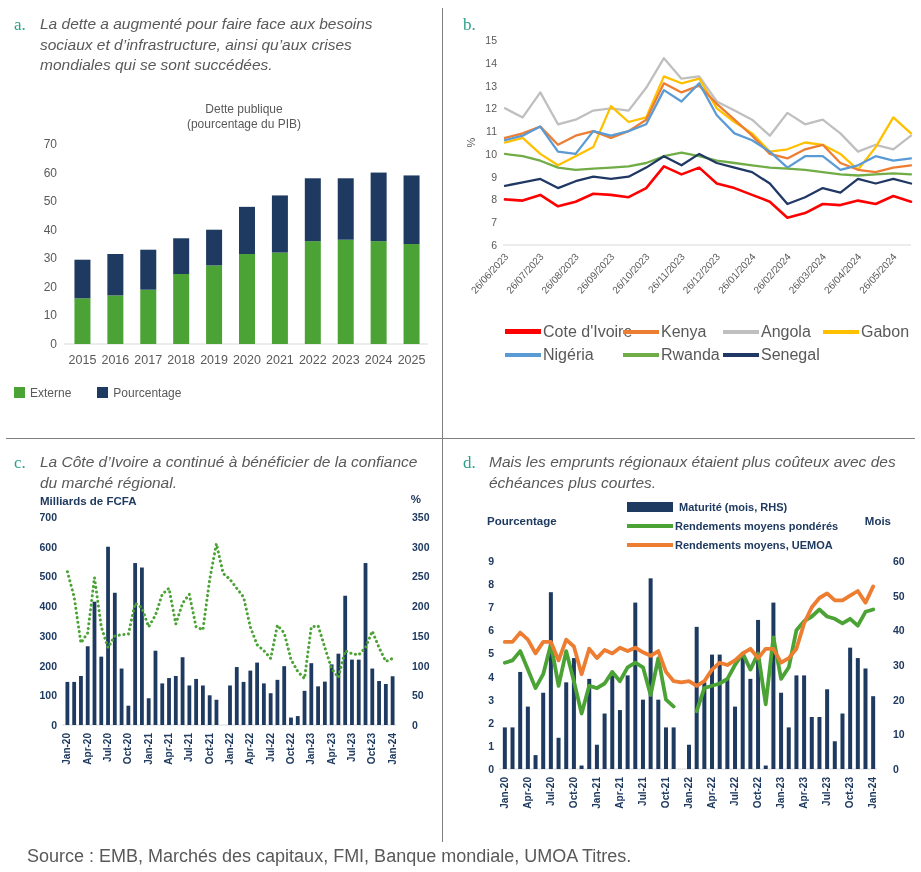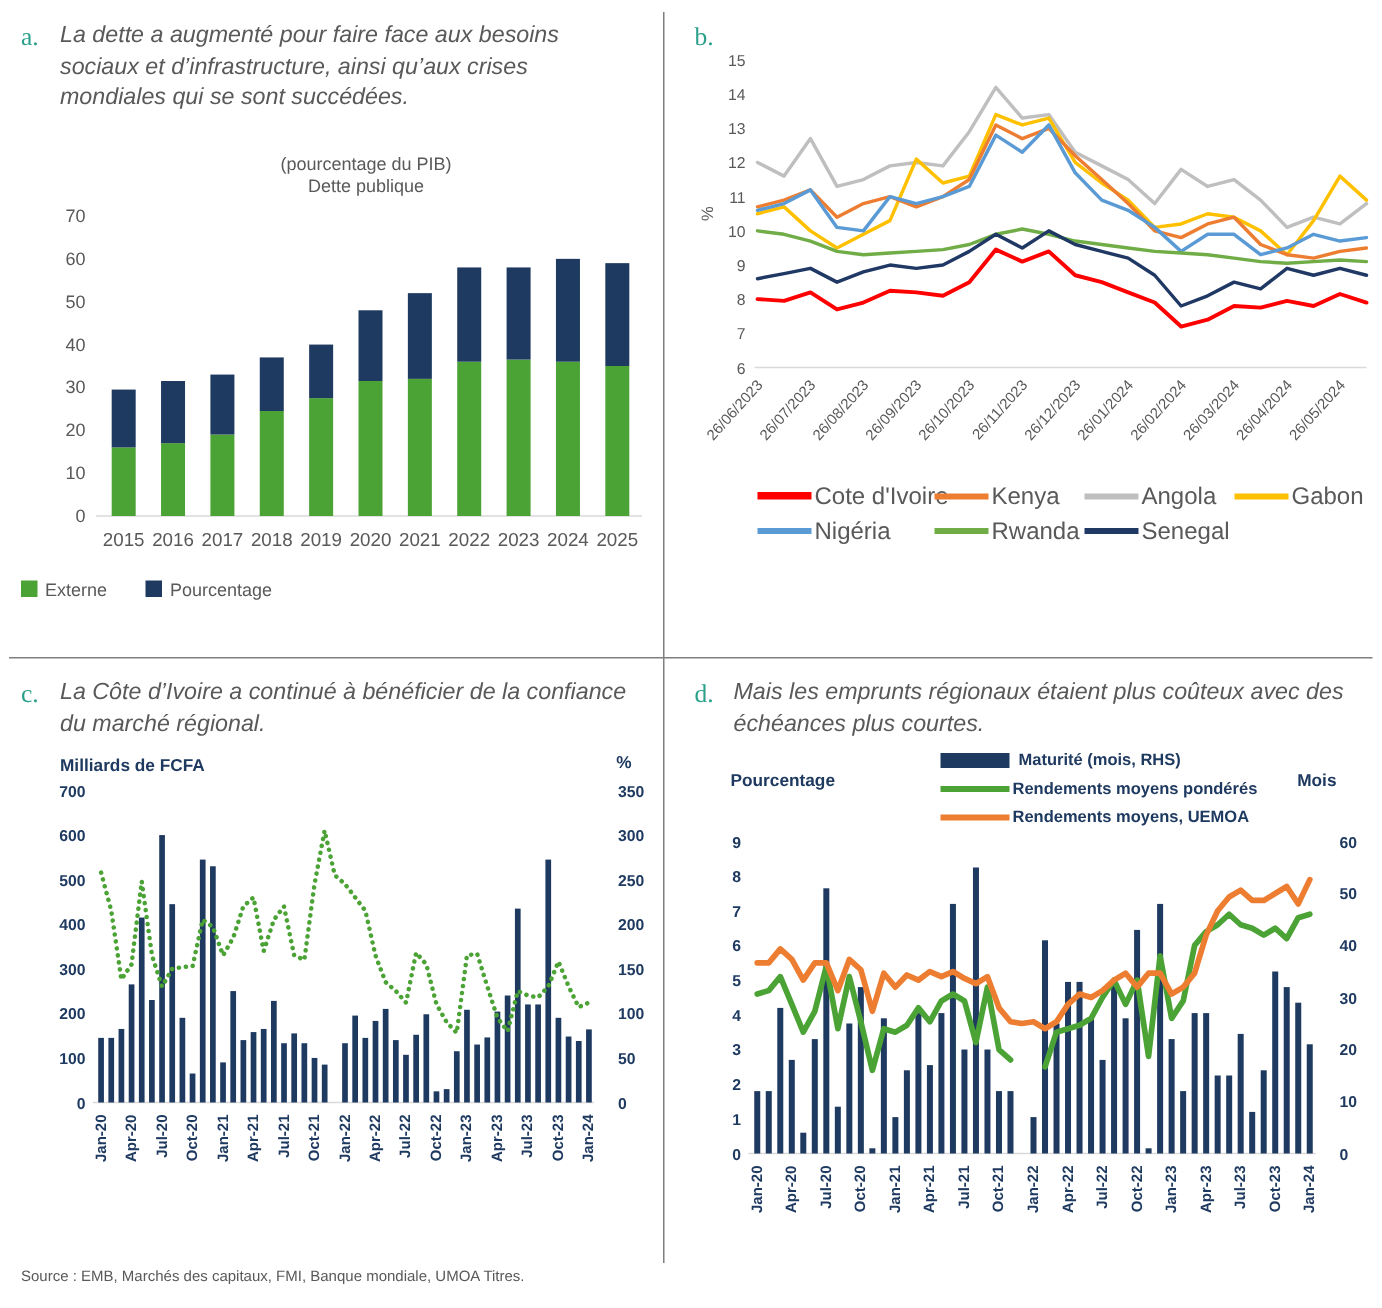--- a/index.html
+++ b/index.html
@@ -23,33 +23,33 @@
   .axisrow{display:flex;align-items:flex-start;}
   .al,.ar{font-size:11.5px;font-weight:bold;color:#1F3A60;}
   .legend-cd{display:flex;flex-direction:column;gap:7px;font-size:11px;font-weight:bold;color:#1F3A60;}
   .legend-cd .lr{white-space:nowrap;display:flex;align-items:center;}
   .bar-sw{display:inline-block;width:64px;height:10px;margin-right:6px;flex:none;}
   .bar-sw.small{width:46px;}
   .line-sw{display:inline-block;width:46px;height:4px;margin-right:2px;flex:none;}
   .dot-sw{display:inline-block;width:52px;height:0;border-top:3px dotted #4CA335;margin-right:6px;flex:none;}
   #divider-v{position:absolute;left:442px;top:8px;width:1px;height:834px;background:#7F7F7F;}
   #divider-h{position:absolute;left:6px;top:438px;width:909px;height:1px;background:#7F7F7F;}
-  #source{position:absolute;left:14px;top:846px;font-size:10px;color:#595959;}
+  #source{position:absolute;left:27px;top:846px;font-size:18px;color:#595959;}
 </style>
 </head>
 <body>
 
 <div class="panel" id="panel-a">
   <div class="hdr">
     <span class="letter">a.</span>
     <span class="heading" style="max-width:356px">La dette a augmenté pour faire face aux besoins sociaux et d’infrastructure, ainsi qu’aux crises mondiales qui se sont succédées.</span>
   </div>
   <div class="ctitle" style="margin:26px 0 2px 30px;width:400px">
+    <div>Dette publique</div>
     <div>(pourcentage du PIB)</div>
-    <div>Dette publique</div>
   </div>
   <svg id="svg-a" width="424" height="248">
       <text x="43" y="214" font-size="12" fill="#595959" text-anchor="end">0</text>
       <text x="43" y="185.42857142857144" font-size="12" fill="#595959" text-anchor="end">10</text>
       <text x="43" y="156.85714285714286" font-size="12" fill="#595959" text-anchor="end">20</text>
       <text x="43" y="128.28571428571428" font-size="12" fill="#595959" text-anchor="end">30</text>
       <text x="43" y="99.71428571428572" font-size="12" fill="#595959" text-anchor="end">40</text>
       <text x="43" y="71.14285714285714" font-size="12" fill="#595959" text-anchor="end">50</text>
       <text x="43" y="42.571428571428584" font-size="12" fill="#595959" text-anchor="end">60</text>
       <text x="43" y="14" font-size="12" fill="#595959" text-anchor="end">70</text>
@@ -140,21 +140,21 @@
     <span class="li"><span class="ln" style="background: rgb(112, 173, 71);"></span><span>Rwanda</span></span>
     <span class="li"><span class="ln" style="background: rgb(32, 56, 100);"></span><span>Senegal</span></span>
   </div>
 </div>
 
 <div class="panel" id="panel-c">
   <div class="hdr">
     <span class="letter">c.</span>
     <span class="heading" style="max-width:392px">La Côte d’Ivoire a continué à bénéficier de la confiance du marché régional.</span>
   </div>
-  <div class="axisrow" style="margin-top:10px">
+  <div class="axisrow" style="margin-top:0">
     <div class="al" style="width:118px;margin:2px 0 0 26px">Milliards de FCFA</div>
     <div class="ar" style="margin-left:auto;margin-right:14px">%</div>
   </div>
   <svg id="svg-c" width="426" height="296" style="margin-top:2px">
       <text x="43" y="220" font-size="10.5" fill="#1F3A60" text-anchor="end" font-weight="bold">0</text>
       <text x="43" y="190.28571428571428" font-size="10.5" fill="#1F3A60" text-anchor="end" font-weight="bold">100</text>
       <text x="43" y="160.57142857142858" font-size="10.5" fill="#1F3A60" text-anchor="end" font-weight="bold">200</text>
       <text x="43" y="130.85714285714286" font-size="10.5" fill="#1F3A60" text-anchor="end" font-weight="bold">300</text>
       <text x="43" y="101.14285714285715" font-size="10.5" fill="#1F3A60" text-anchor="end" font-weight="bold">400</text>
       <text x="43" y="71.42857142857142" font-size="10.5" fill="#1F3A60" text-anchor="end" font-weight="bold">500</text>

